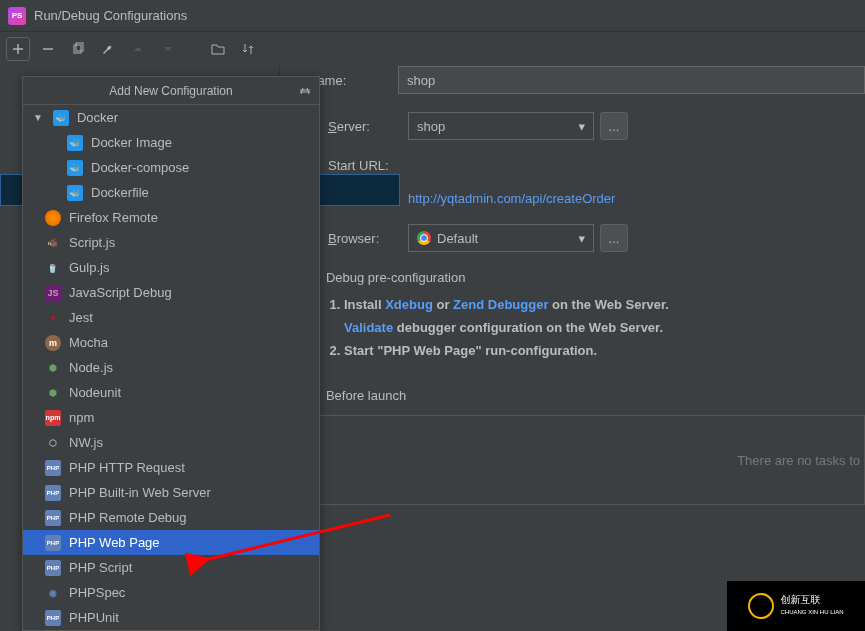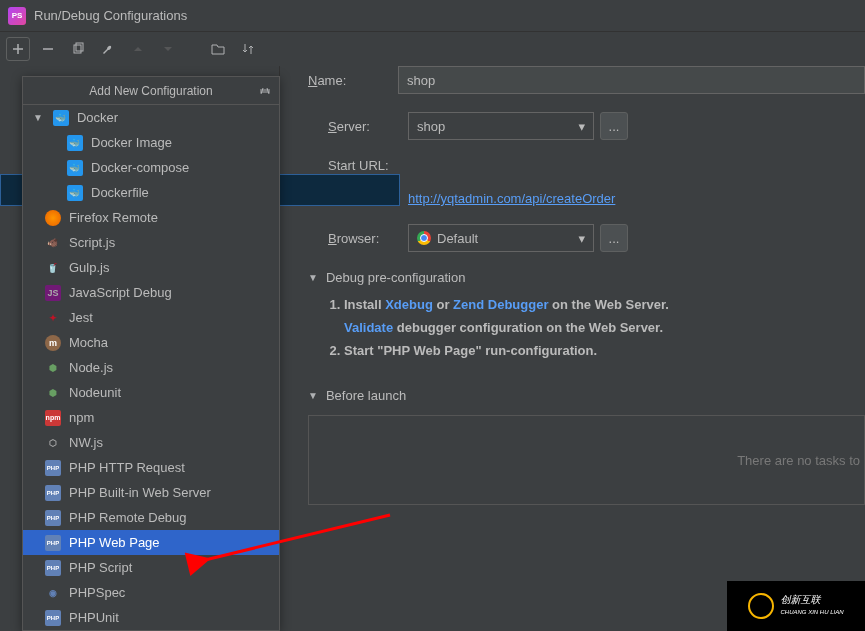--- a/index.html
+++ b/index.html
@@ -70,21 +70,21 @@
     .right-panel {
       flex: 1;
       background: #3c3f41;
       padding: 0 0 0 28px;
     }
 
     .popup {
       position: absolute;
       left: 22px;
       top: 76px;
-      width: 258px;
+      width: 298px;
       background: #3c3f41;
       border: 1px solid #555555;
       box-shadow: 0 2px 10px rgba(0,0,0,0.4);
       z-index: 10;
     }
     .popup-header {
       height: 28px;
       display: flex;
       align-items: center;
       justify-content: center;
@@ -188,21 +188,21 @@
       color: #bbbbbb;
       display: flex;
       align-items: center;
       justify-content: center;
       margin-left: 6px;
       cursor: pointer;
       border-radius: 3px;
     }
     .section-label { color: #bbbbbb; margin: 18px 0 14px 0; }
     .link { color: #589df6; cursor: pointer; }
-    .url-link { color: #589df6; margin-left: 100px; margin-bottom: 18px; display: block; text-decoration: underline; }
+    .url-link { color: #589df6; margin-left: 100px; margin-bottom: 18px; display: block; }
     .collapsible {
       display: flex;
       align-items: center;
       gap: 8px;
       cursor: pointer;
       margin: 12px 0;
     }
     .collapse-arrow { color: #afb1b3; font-size: 10px; }
     .debug-list { margin-left: 20px; font-weight: bold; }
     .debug-list li { list-style: decimal; margin-bottom: 8px; margin-left: 16px; color: #bbbbbb; }
@@ -251,21 +251,21 @@
       justify-content: center;
       gap: 6px;
       z-index: 30;
     }
     .watermark-logo {
       width: 26px; height: 26px;
       border: 2px solid #f7b500;
       border-radius: 50%;
       position: relative;
     }
-    .watermark-text { font-size: 10px; line-height: 12px; font-style: italic; }
+    .watermark-text { font-size: 10px; line-height: 12px; }
     .selected-bg-row {
       position: absolute;
       left: 0; top: 108px;
       width: 400px; height: 32px;
       background: #0d293e;
       border: 1px solid #2d6099;
     }
   </style>
 </head>
 <body>

